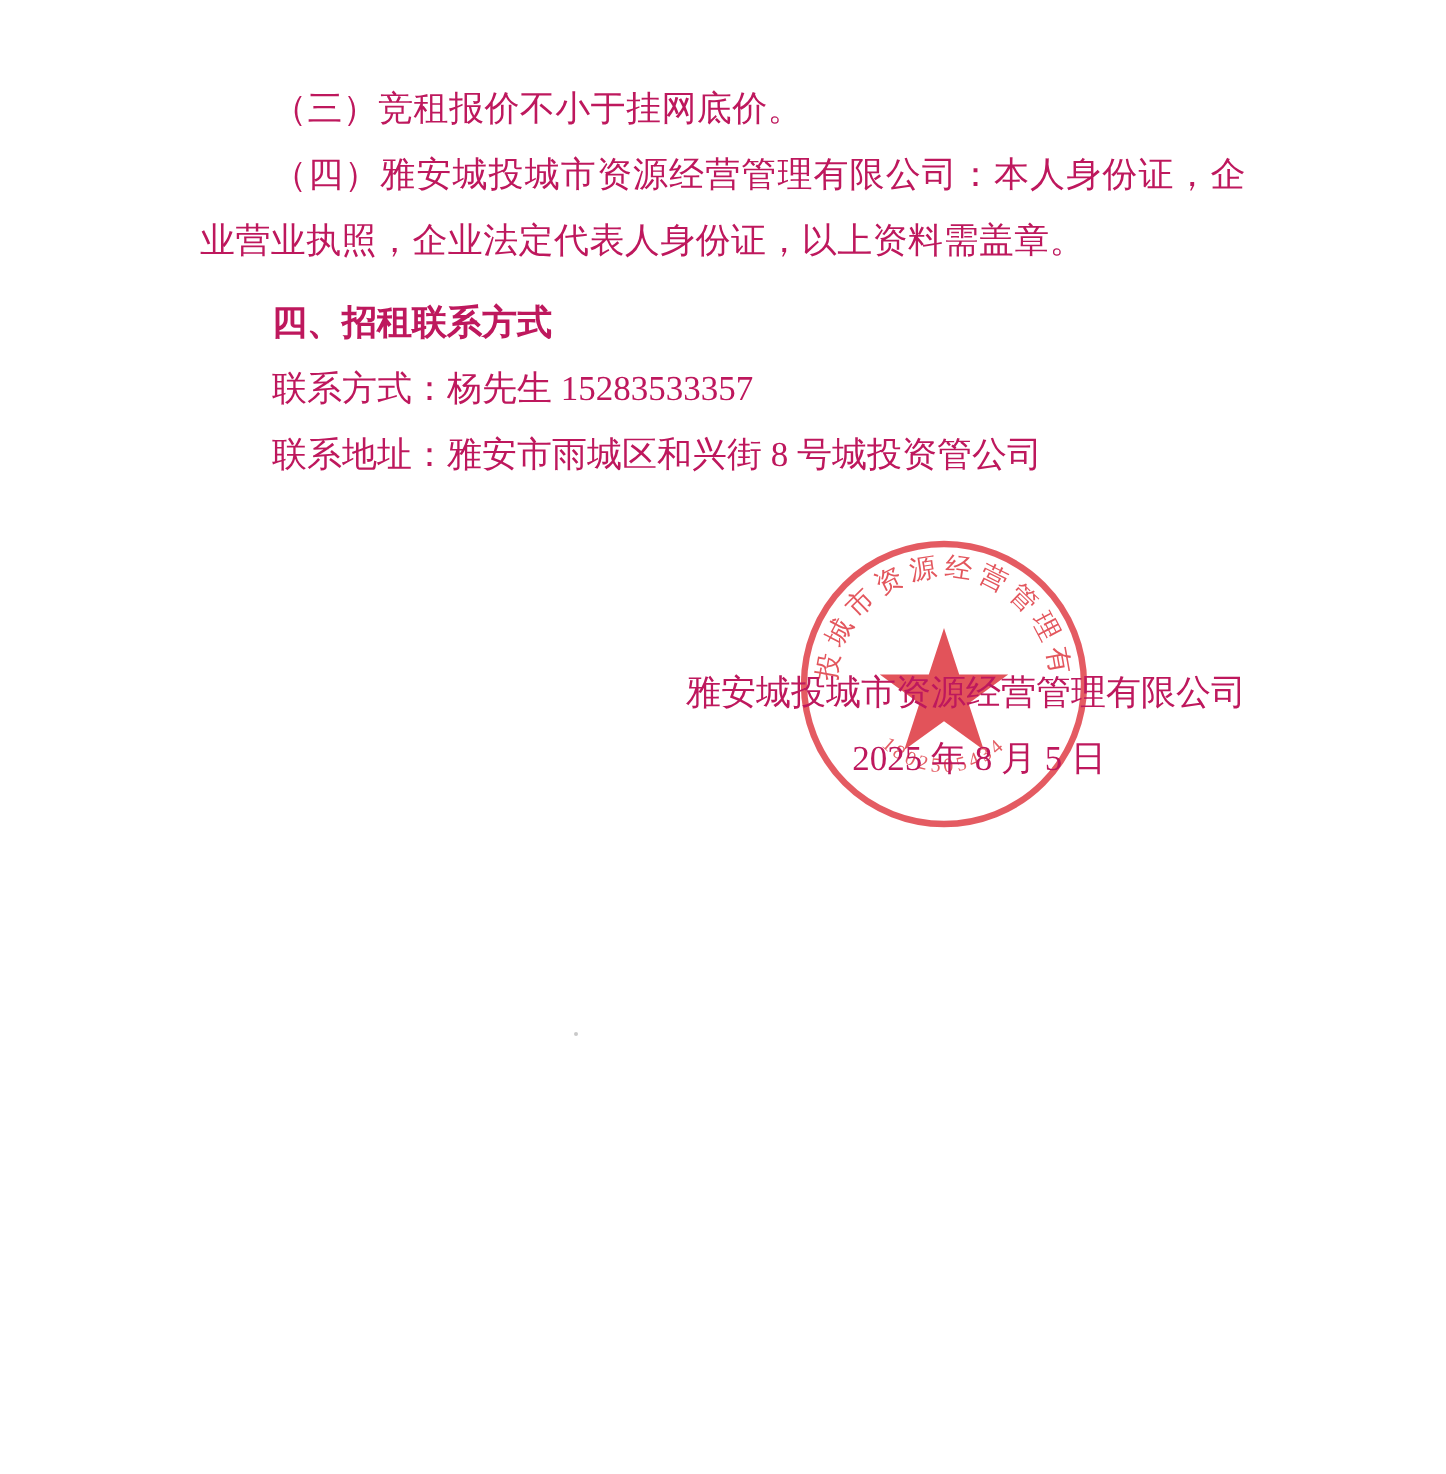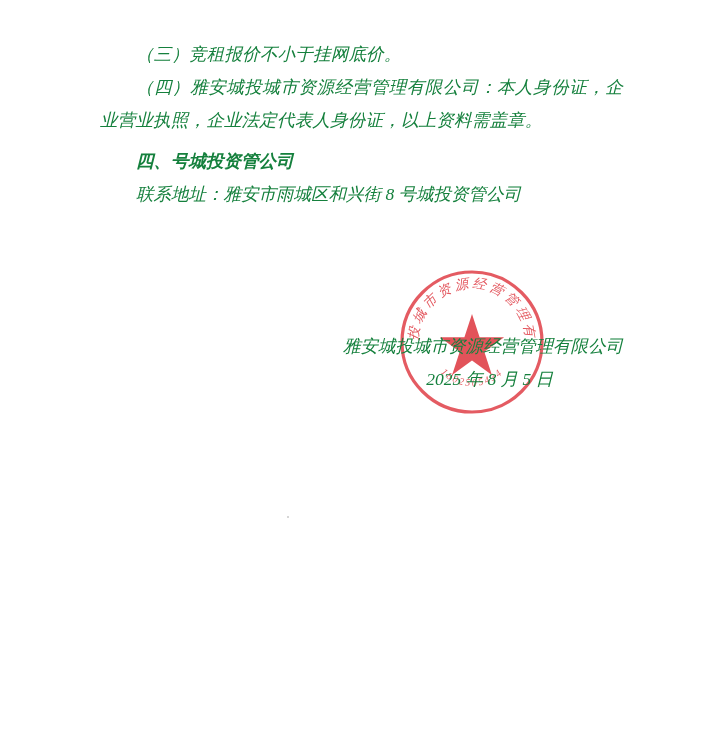--- a/index.html
+++ b/index.html
@@ -7,22 +7,21 @@
     padding: 0;
     background: #ffffff;
   }
   .page {
     position: relative;
     width: 723px;
     height: 737px;
     background: #ffffff;
     overflow: hidden;
     font-family: "Liberation Serif", "DejaVu Serif", serif;
-    color: #15803d;
-    font-style: italic;
+    color: #be185d;
   }
   .body-area {
     position: absolute;
     left: 100px;
     top: 38px;
     width: 523px;
   }
   .para {
     font-size: 17.5px;
     line-height: 33px;
@@ -92,21 +91,22 @@
 </style>
 </head>
 <body>
 
 <div class="page">
 
   <div class="body-area">
     <p class="para indent">（三）竞租报价不小于挂网底价。</p>
     <p class="para indent">（四）雅安城投城市资源经营管理有限公司：本人身份证，企业营业执照，企业法定代表人身份证，以上资料需盖章。</p>
     <div class="gap-sm"></div>
-    <p class="heading">四、号城投资管公司</p>
+    <p class="heading">四、招租联系方式</p>
+    <p class="contact-line">联系方式：杨先生 15283533357</p>
     <p class="contact-line">联系地址：雅安市雨城区和兴街 8 号城投资管公司</p>
   </div>
 
   <div class="seal">
     <svg width="148" height="148" viewBox="0 0 148 148" xmlns="http://www.w3.org/2000/svg">
       <defs>
         <path id="sealArcTop" d="M 20,74 A 54,54 0 0 1 128,74"></path>
         <path id="sealArcBottom" d="M 30,74 A 44,44 0 0 0 118,74"></path>
       </defs>
       <circle cx="74" cy="74" r="70" fill="none" stroke="#e0444c" stroke-width="3.2" opacity="0.88"></circle>

